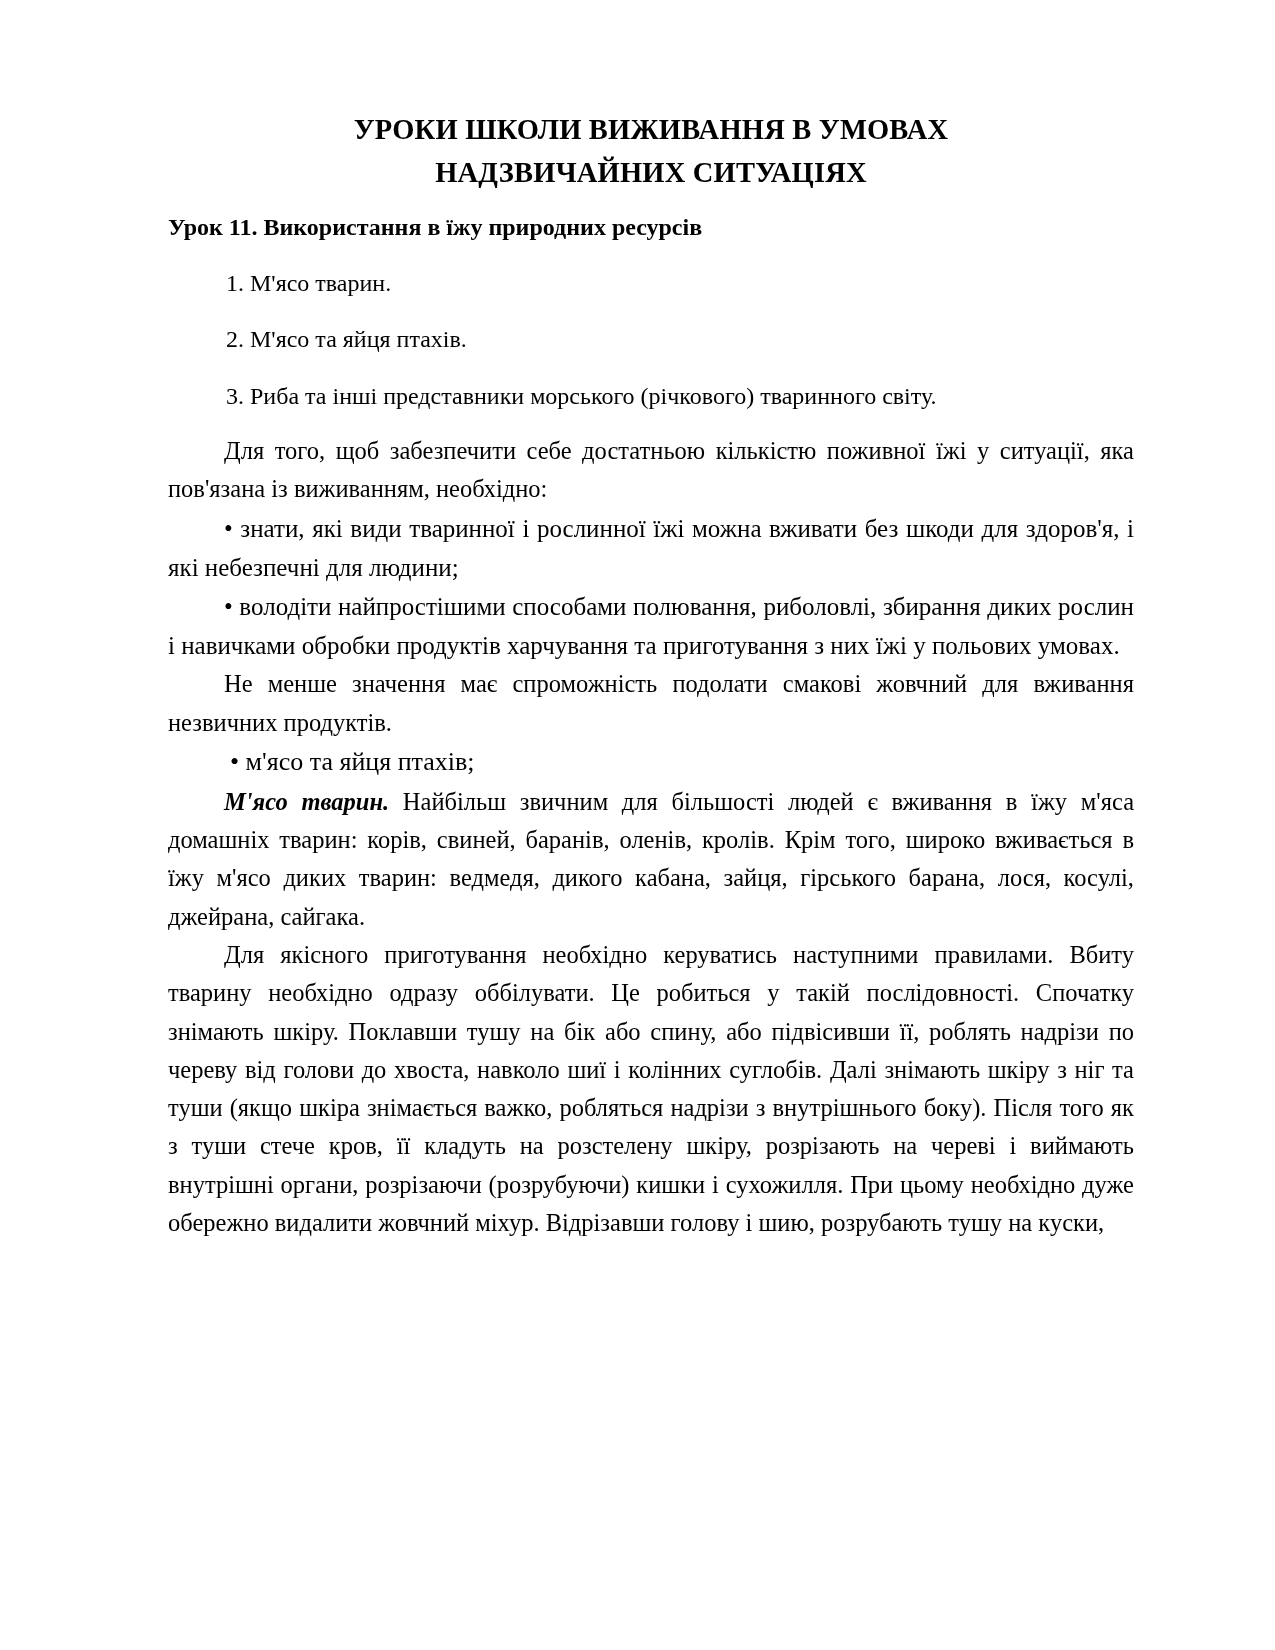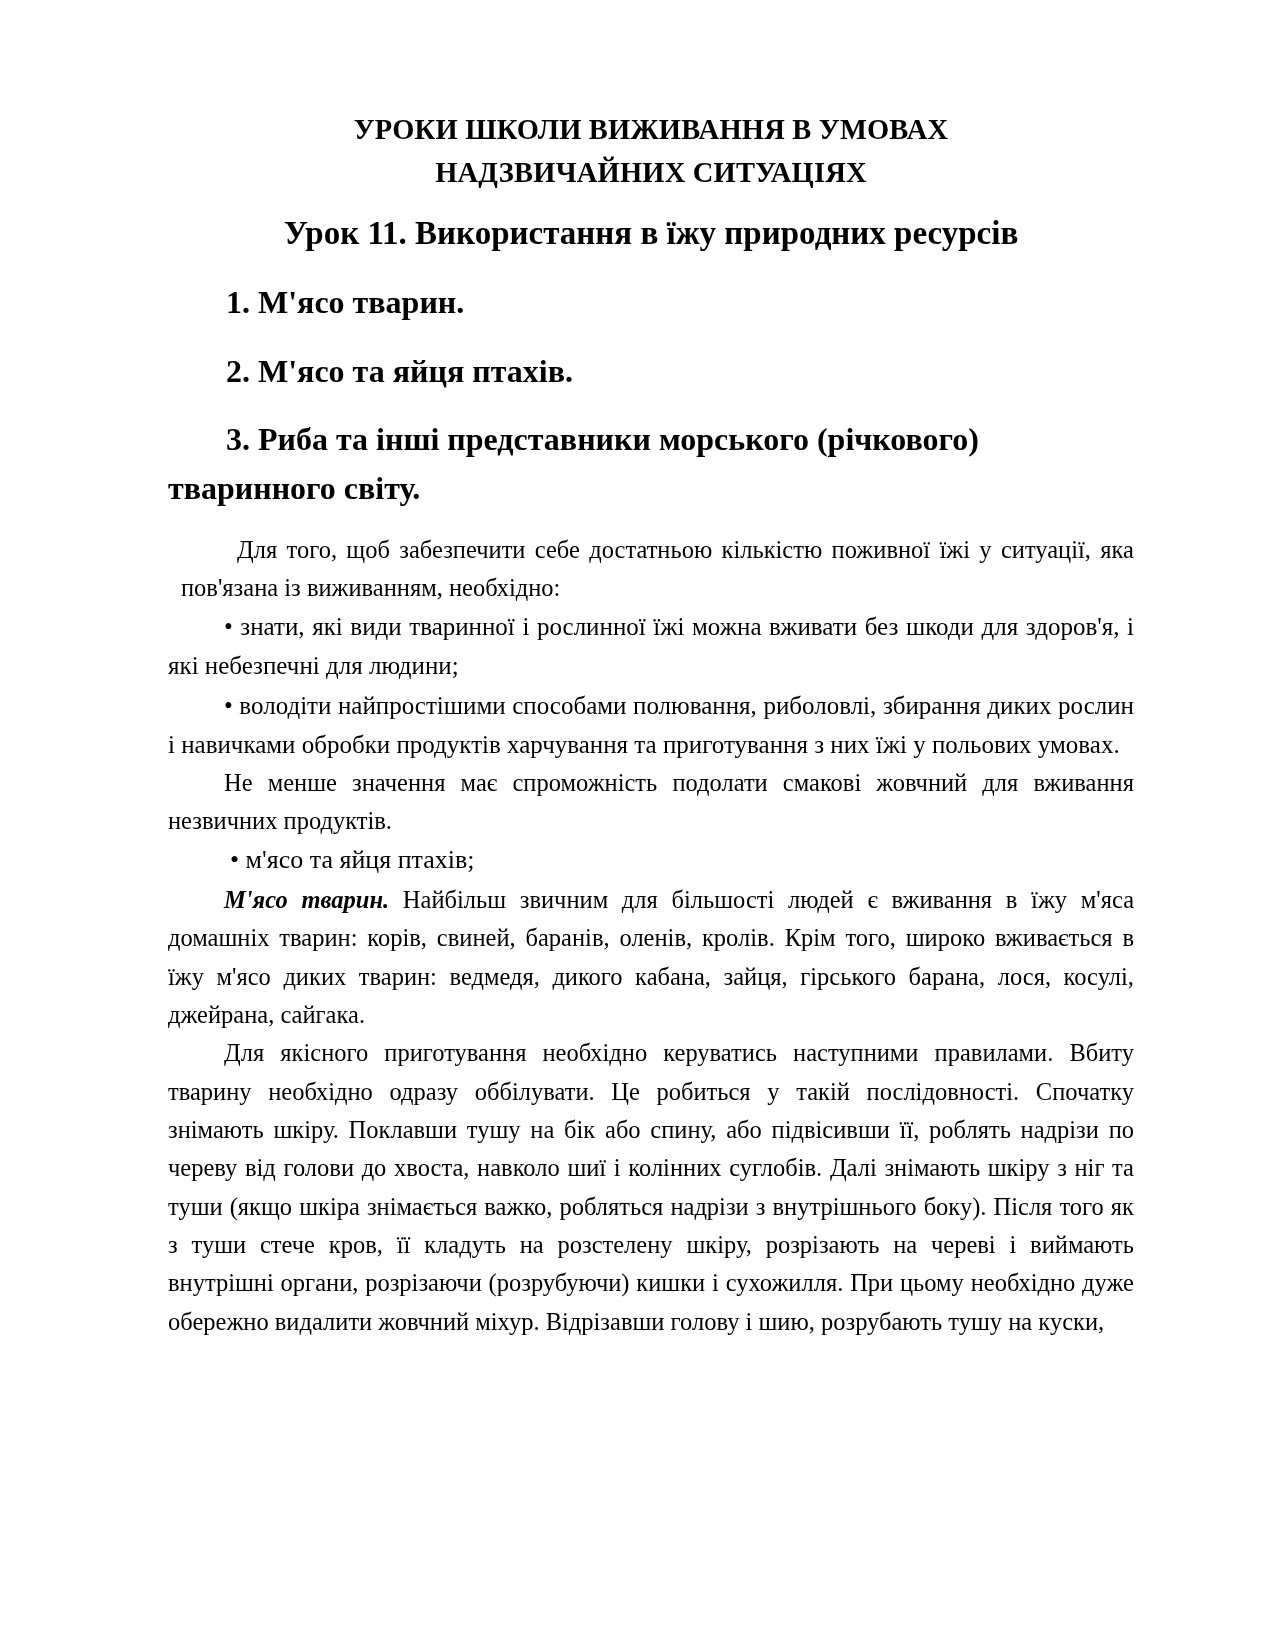--- a/index.html
+++ b/index.html
@@ -31,31 +31,30 @@
     font-weight: bold;
     text-align: center;
     line-height: 1.52;
     margin: 0;
     letter-spacing: 0.2px;
   }
   .doc-title .title-line {
     display: block;
   }
   .lesson-title {
-    font-size: 33px;
+    font-size: 24px;
     font-weight: bold;
-    text-align: center;
     margin: 14px 0 0 0;
     line-height: 1.5;
   }
 
   
   .num-heading {
-    font-size: 32px;
-    font-weight: bold;
+    font-size: 24px;
+    font-weight: normal;
     line-height: 1.52;
     margin: 20px 0 0 0;
     text-indent: 58px;
     text-align: left;
   }
   .num-heading.wrap {
     text-align: left;
   }
 
   
@@ -63,21 +62,20 @@
     font-size: 24.5px;
     line-height: 1.565;
     margin: 0;
     text-align: justify;
     text-indent: 56px;
     -webkit-hyphens: none;
     hyphens: none;
   }
   p.body.first {
     margin-top: 18px;
-    margin-left: 13px;
   }
   p.body.tight {
     margin-top: 0;
   }
   .lead-term {
     font-weight: bold;
     font-style: italic;
   }
 
   

